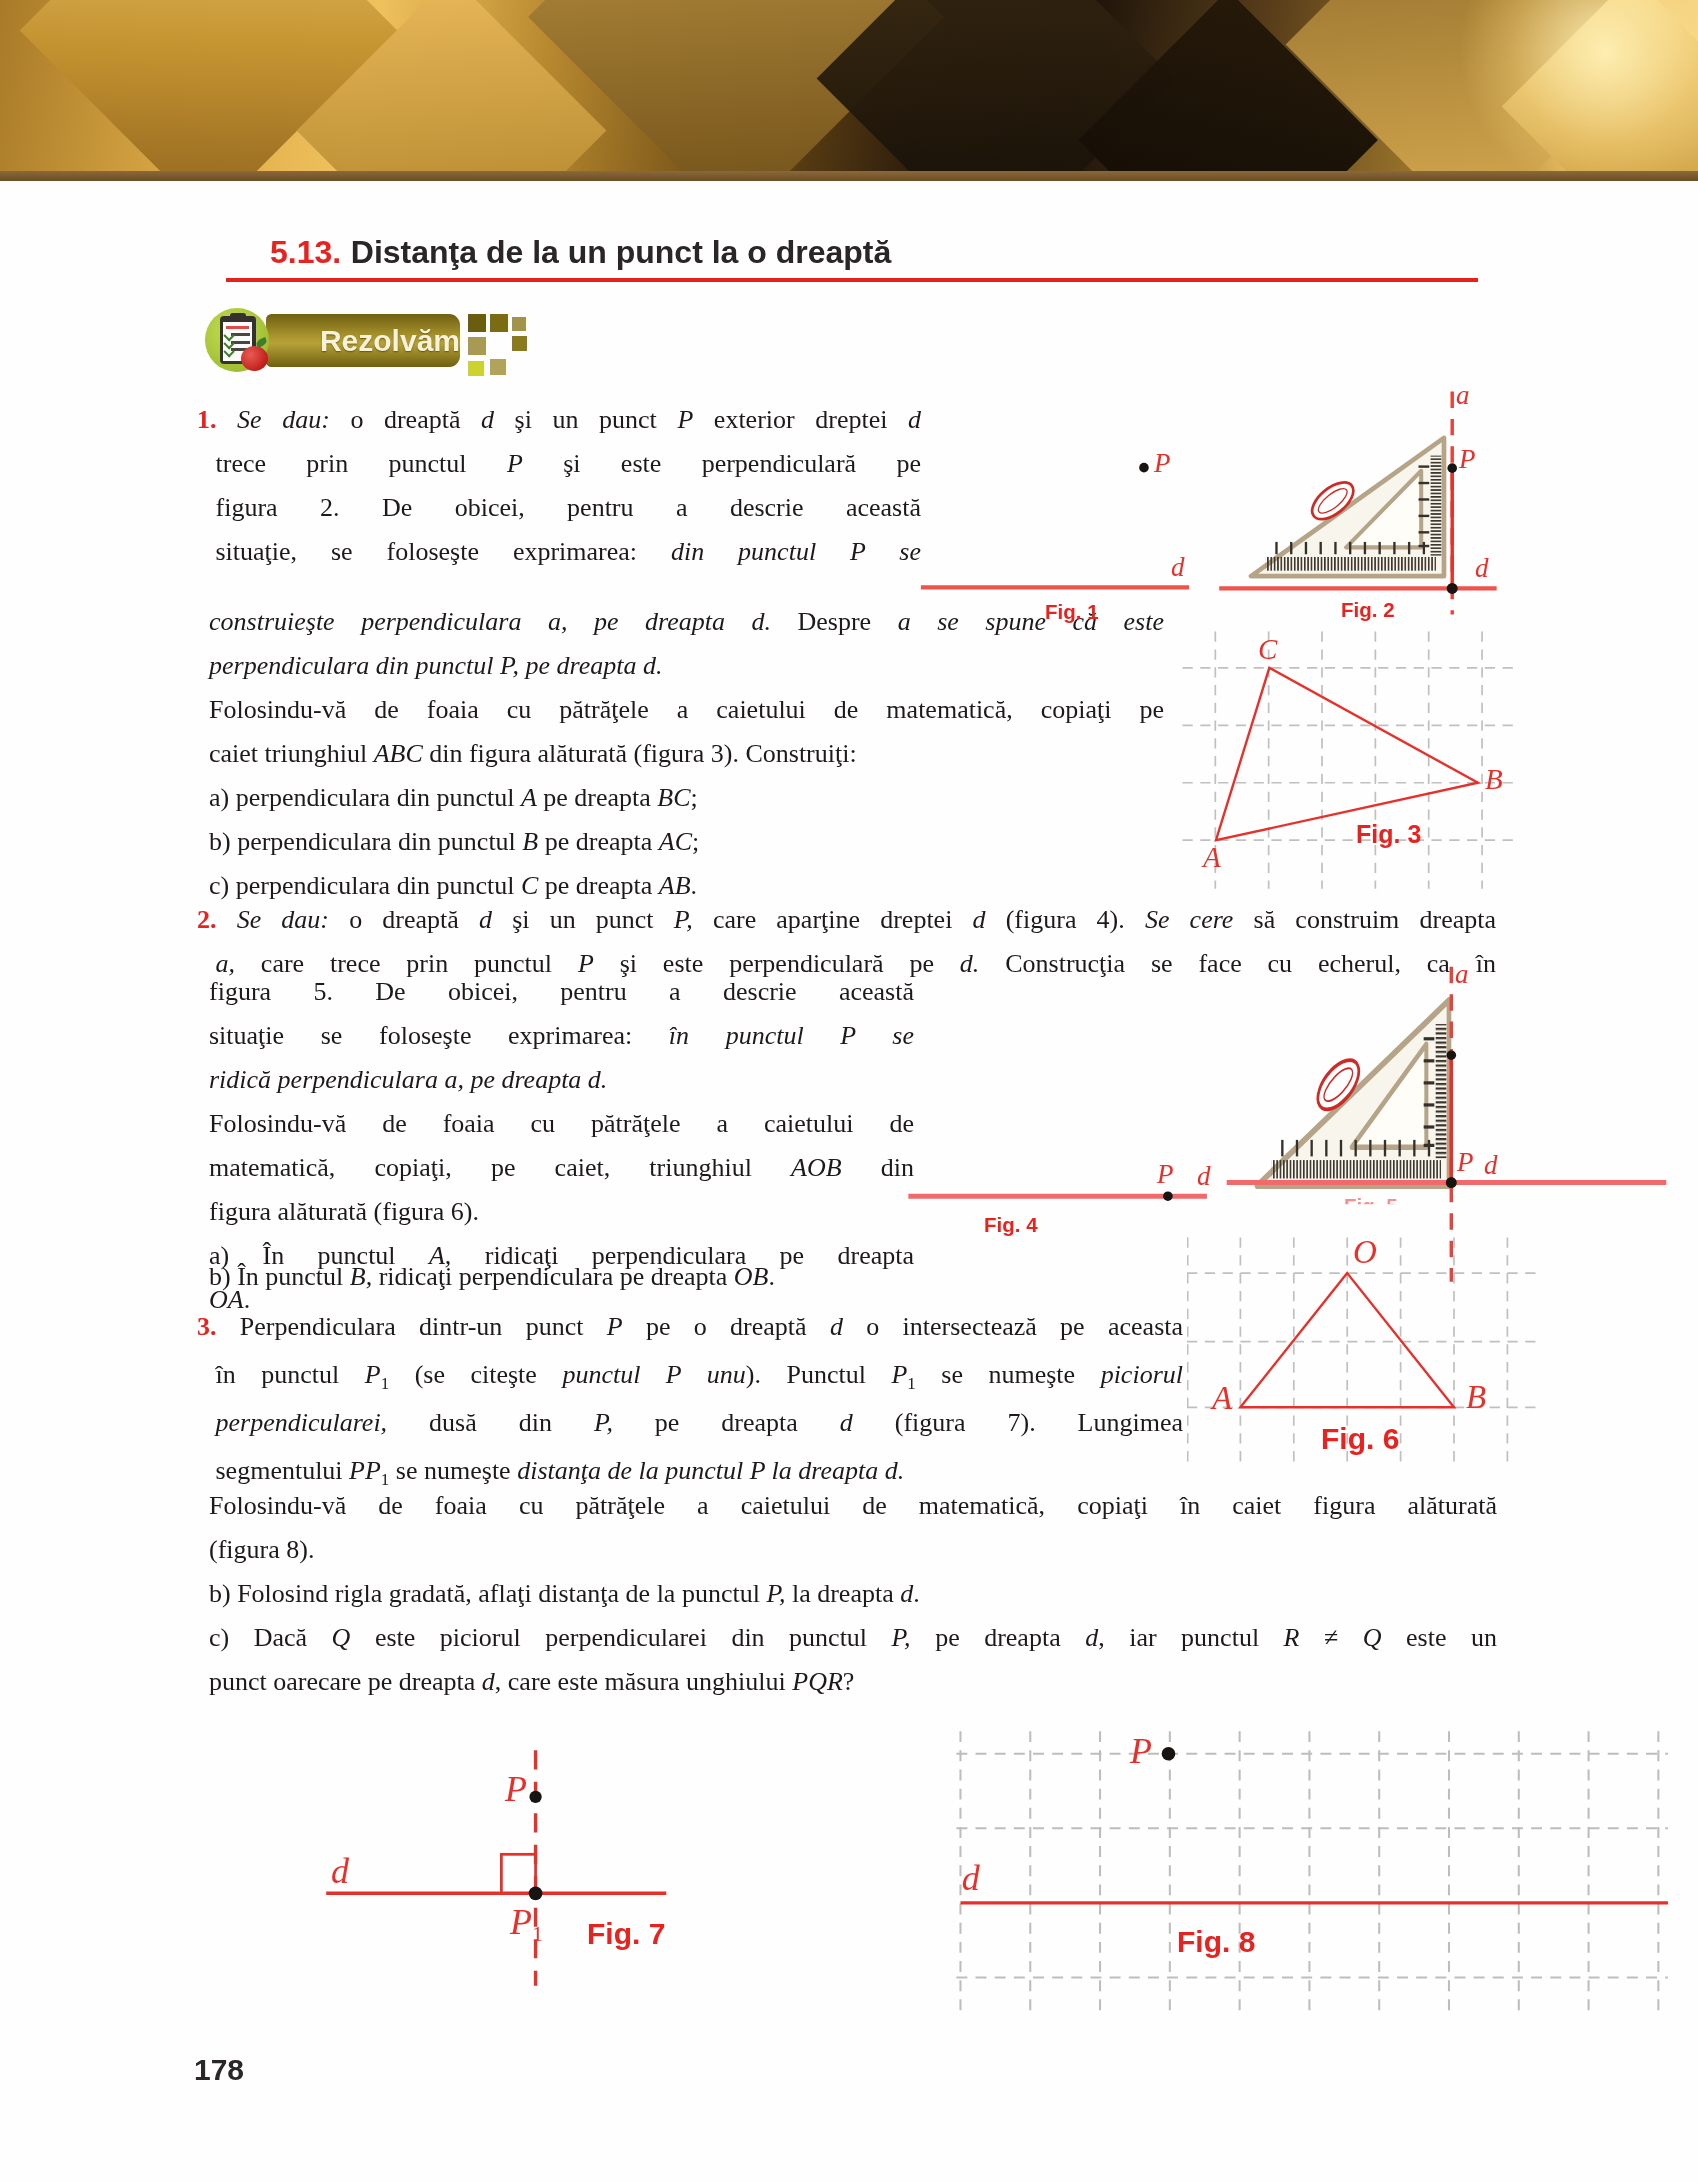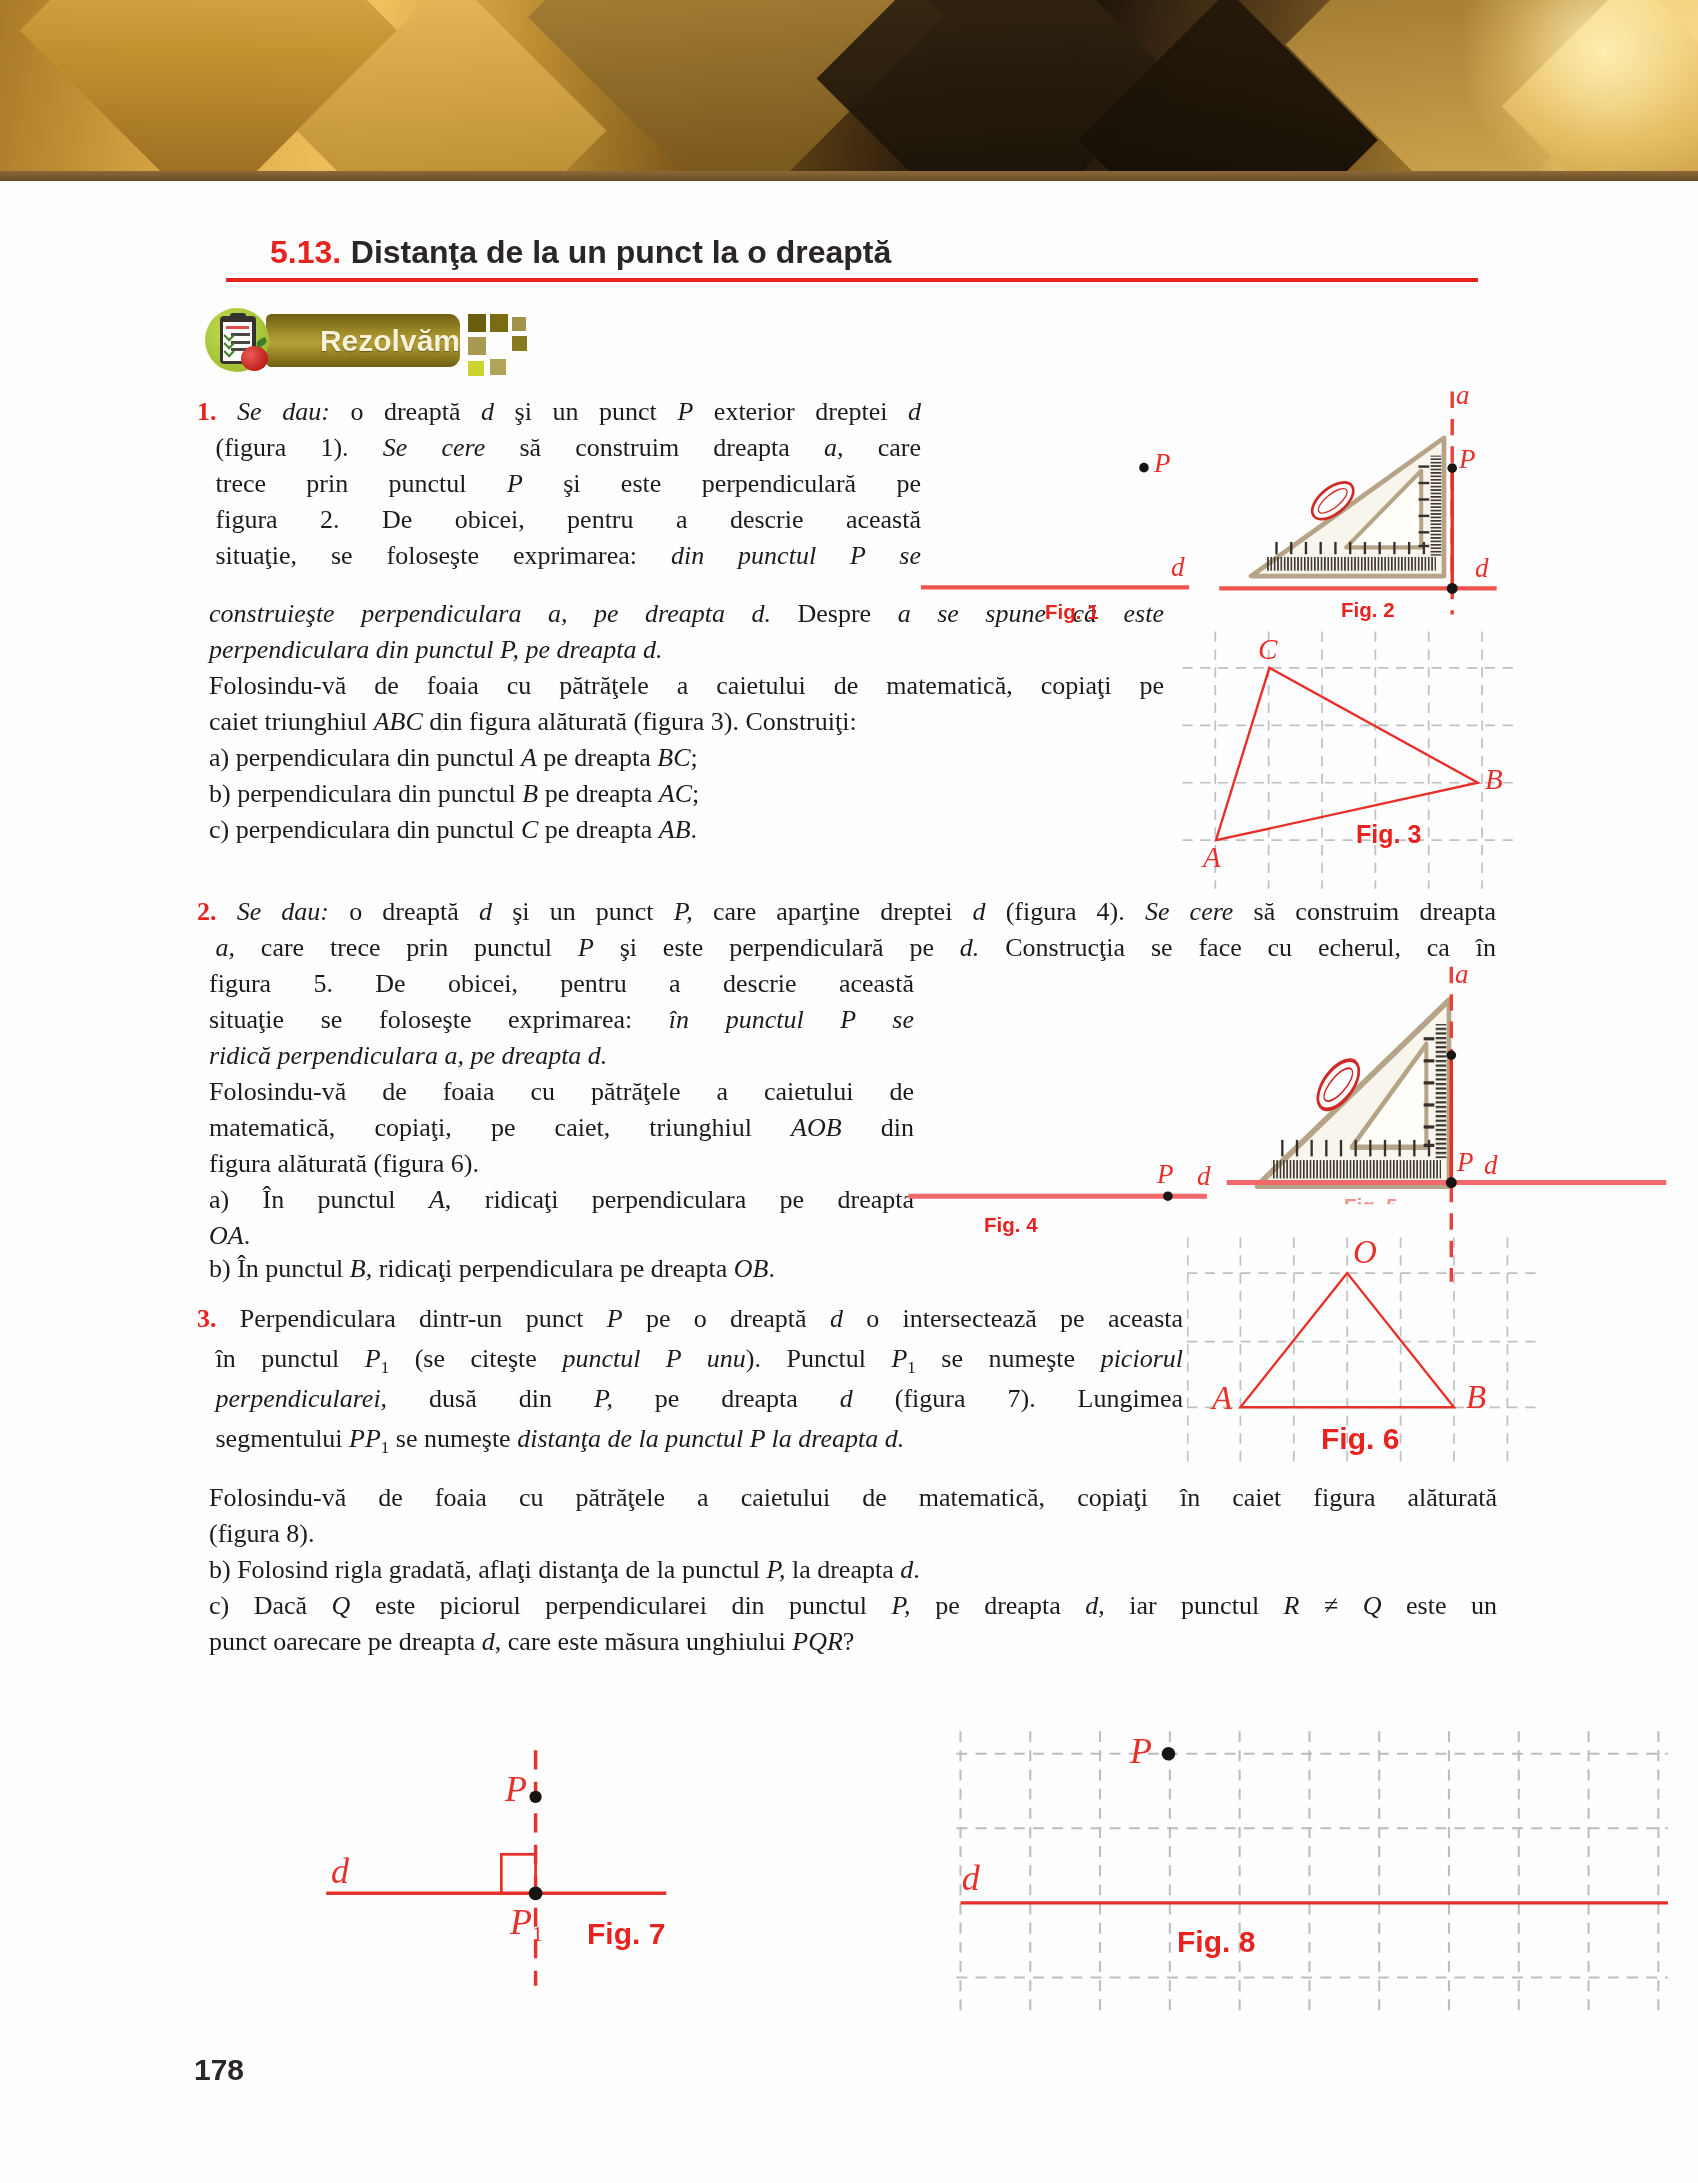--- a/index.html
+++ b/index.html
@@ -46,21 +46,21 @@
   .clip .c1,.clip .c2,.clip .c3{position:absolute;left:4.8px;width:5.5px;height:5.5px;border-left:2.1px solid #3f7d2a;
     border-bottom:2.1px solid #3f7d2a;transform:rotate(-45deg);}
   .clip .c1{top:16.4px}.clip .c2{top:24px}.clip .c3{top:31.5px}
   .apple{position:absolute;left:241px;top:346px;width:27px;height:25px;border-radius:50%;
     background:radial-gradient(circle at 35% 35%,#e85b52,#c21f1c 70%,#8f1512);}
   .apple .leaf{position:absolute;left:15px;top:-6.8px;width:11px;height:6.8px;background:#3f7d2a;border-radius:60% 0 60% 0;transform:rotate(-25deg);}
   .sq{position:absolute;}
 
   
   .blk{position:absolute;font-size:26px;}
-  .tl{line-height:36px;height:36px;white-space:nowrap;}
+  .tl{line-height:36px;height:36px;white-space:nowrap;margin-top:8px;}
   .tl.just{white-space:normal;text-align:justify;text-align-last:justify;}
   .tl.ind{padding-left:18.5px;}
   .blk3 .tl{line-height:40px;height:40px;}
   .s-n{font-style:normal;}
   .s-i{font-style:italic;}
   .s-num{color:#e8231f;font-weight:bold;}
   .s-sub{font-size:17px;vertical-align:-5.5px;}
 
   
   .fig{position:absolute;}
@@ -131,21 +131,20 @@
   <div class="sq" style="left:468px;top:314px;width:18px;height:18px;background:#6a5d0f"></div>
   <div class="sq" style="left:490px;top:314px;width:18px;height:18px;background:#7b6c13"></div>
   <div class="sq" style="left:512px;top:317px;width:13.7px;height:13.7px;background:#a3934a"></div>
   <div class="sq" style="left:468px;top:337px;width:18px;height:18px;background:#a89a52"></div>
   <div class="sq" style="left:512px;top:336px;width:15px;height:15px;background:#8a7a1e"></div>
   <div class="sq" style="left:468px;top:361px;width:16.4px;height:15px;background:#ccd32f"></div>
   <div class="sq" style="left:490px;top:359px;width:16.4px;height:16.4px;background:#b1a35a"></div>
 
   <div class="blk" style="left:197px;top:394px;width:724px">
       <div class="tl just"><span class="s-num">1. </span><span class="s-i">Se dau:</span><span class="s-n"> o dreaptă </span><span class="s-i">d</span><span class="s-n"> şi un punct </span><span class="s-i">P</span><span class="s-n"> exterior dreptei </span><span class="s-i">d</span></div>
-      <div class="tl just ind"><span class="s-n">(figura 1). </span><span class="s-i">Se cere</span><span class="s-n"> să construim dreapta </span><span class="s-i">a,</span><span class="s-n"> care</span></div>
       <div class="tl just ind"><span class="s-n">trece prin punctul </span><span class="s-i">P</span><span class="s-n"> şi este perpendiculară pe</span></div>
       <div class="tl just ind"><span class="s-n">figura 2. De obicei, pentru a descrie această</span></div>
       <div class="tl just ind"><span class="s-n">situaţie, se foloseşte exprimarea: </span><span class="s-i">din punctul P se</span></div>
     </div>
   <div class="blk" style="left:209px;top:596px;width:955px">
       <div class="tl just"><span class="s-i">construieşte perpendiculara a, pe dreapta d.</span><span class="s-n"> Despre </span><span class="s-i">a se spune că este</span></div>
       <div class="tl"><span class="s-i">perpendiculara din punctul P, pe dreapta d.</span></div>
       <div class="tl just"><span class="s-n">Folosindu-vă de foaia cu pătrăţele a caietului de matematică, copiaţi pe</span></div>
       <div class="tl"><span class="s-n">caiet triunghiul </span><span class="s-i">ABC</span><span class="s-n"> din figura alăturată (figura 3). Construiţi:</span></div>
       <div class="tl"><span class="s-n">a) perpendiculara din punctul </span><span class="s-i">A</span><span class="s-n"> pe dreapta </span><span class="s-i">BC</span><span class="s-n">;</span></div>

